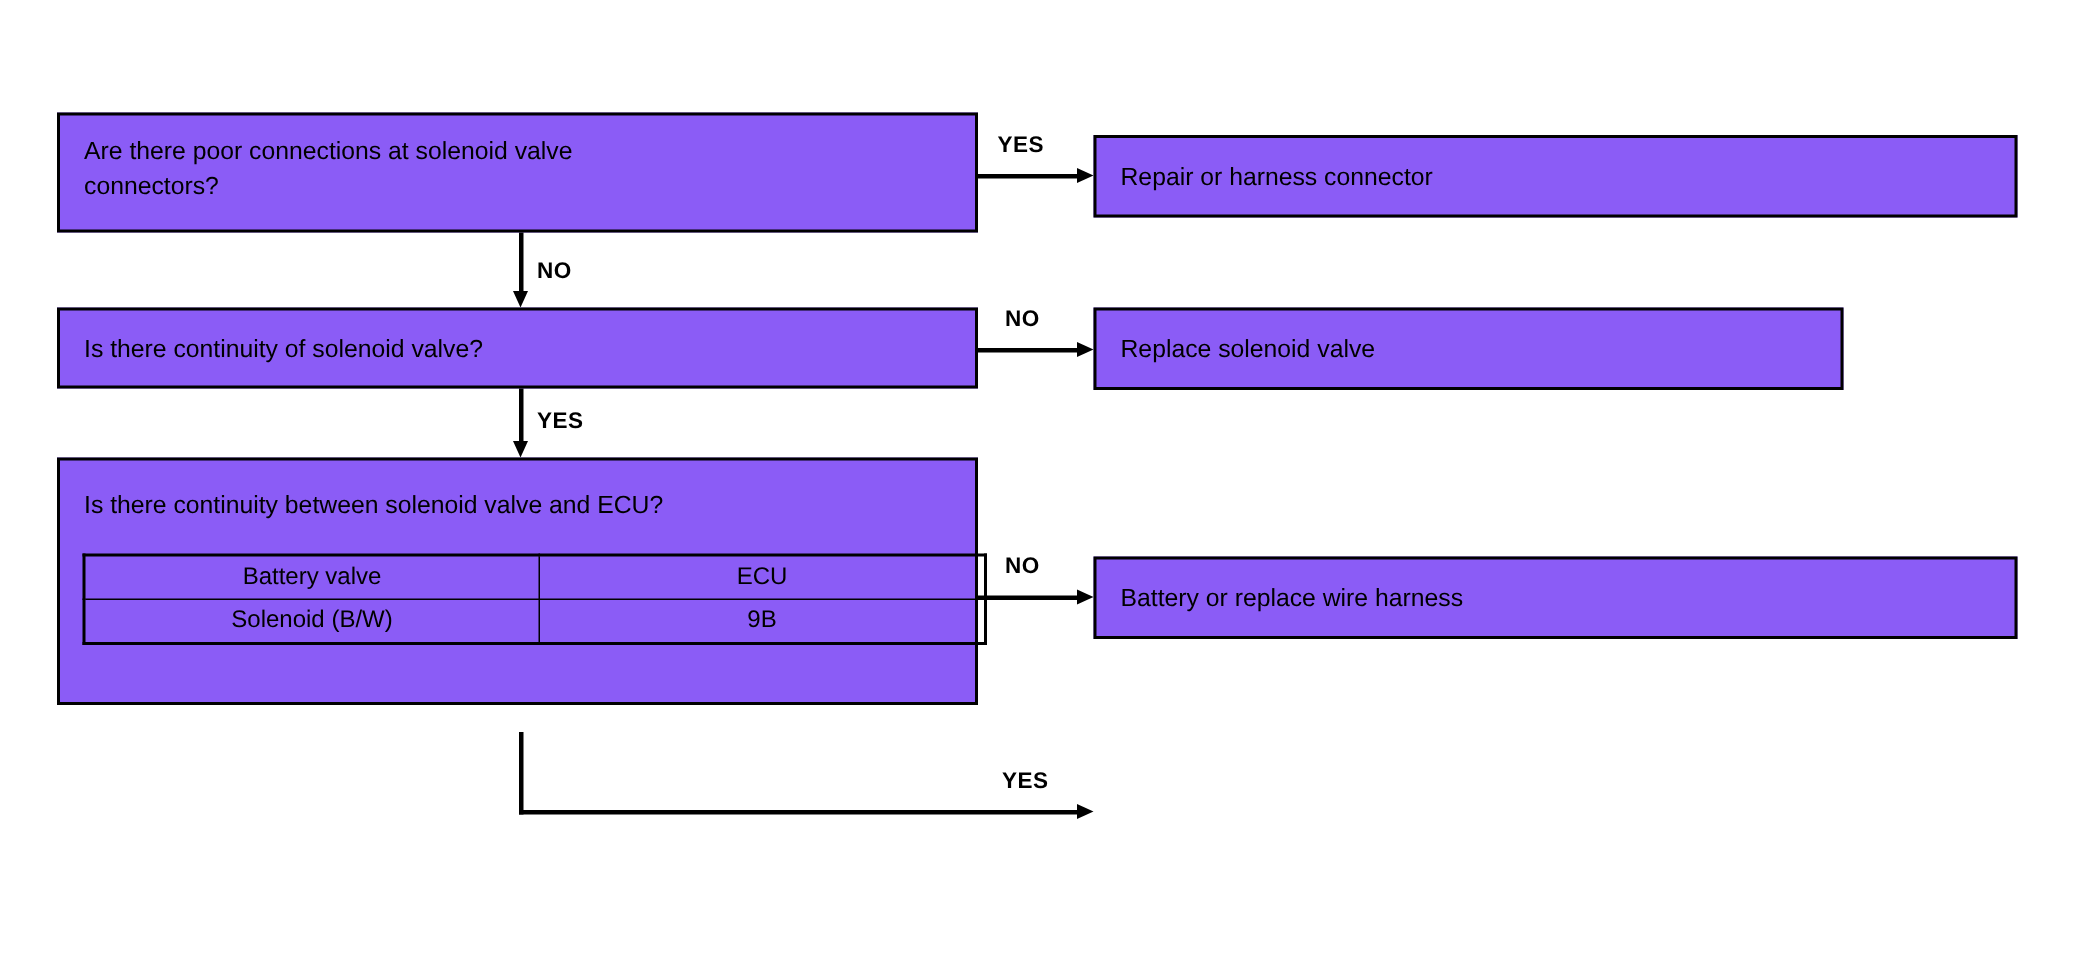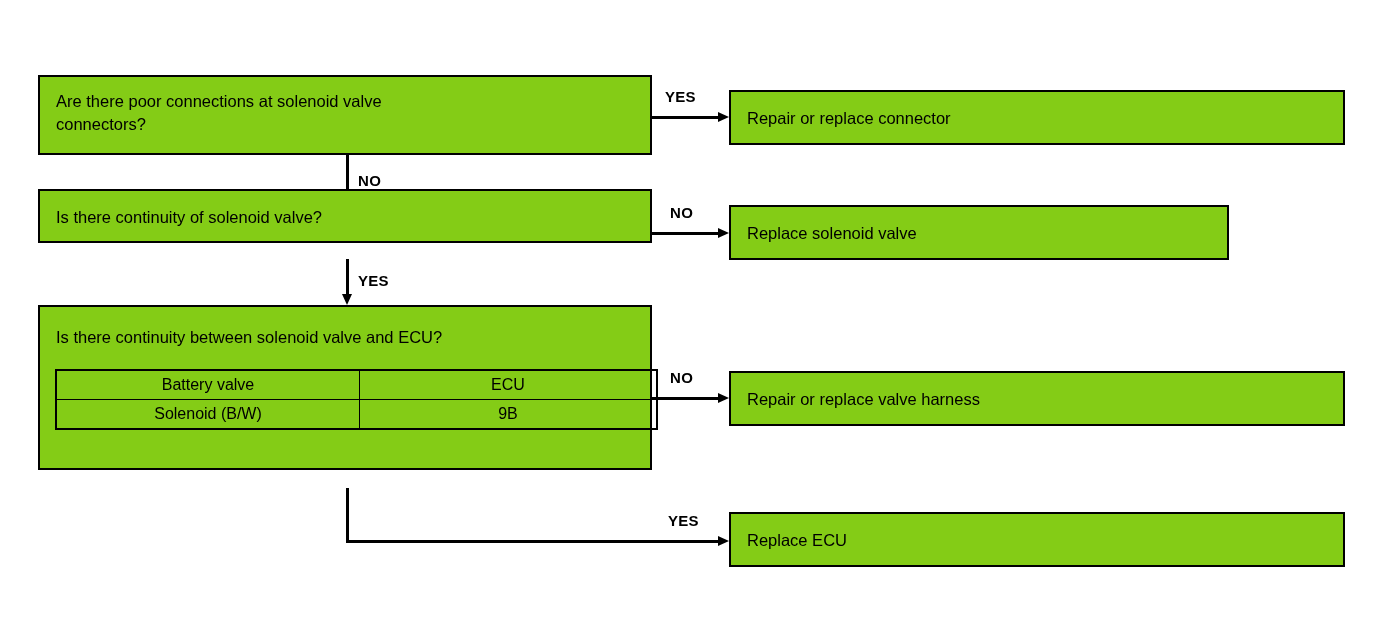--- a/index.html
+++ b/index.html
@@ -14,21 +14,21 @@
   #canvas {
     position: relative;
     width: 1383px;
     height: 643px;
     background: #ffffff;
     overflow: hidden;
   }
   .node {
     position: absolute;
     border: 2px solid #000000;
-    background: #84cc16;
+    background: #8b5cf6;
     box-sizing: border-box;
   }
   .node-text {
     position: absolute;
     font-size: 16.5px;
     line-height: 1.42;
     color: #000000;
     white-space: pre-line;
   }
   
@@ -101,32 +101,32 @@
 <body>
 
 <div id="canvas">
 
   <div class="node q-box" style="left:38px; top:75px; width:614px; height:80px;">
     <div class="node-text q-text">Are there poor connections at solenoid valve
 connectors?</div>
   </div>
 
   <div class="node" style="left:729px; top:90px; width:616px; height:55px;">
-    <div class="node-text a-text">Repair or replace connector</div>
+    <div class="node-text a-text">Repair or harness connector</div>
   </div>
 
   <div class="line-h" style="left:652px; top:116px; width:67px;"></div>
   <div class="arrow-right" style="left:718px; top:112px;"></div>
   <div class="edge-label" style="left:665px; top:88px;">YES</div>
 
   <div class="line-v" style="left:346px; top:155px; height:41px;"></div>
   <div class="arrow-down" style="left:342px; top:194px;"></div>
   <div class="edge-label" style="left:358px; top:172px;">NO</div>
 
-  <div class="node q-box" style="left:38px; top:189px; width:614px; height:54px;">
+  <div class="node q-box" style="left:38px; top:205px; width:614px; height:54px;">
     <div class="node-text q-text" style="top:15px;">Is there continuity of solenoid valve?</div>
   </div>
 
   <div class="node" style="left:729px; top:205px; width:500px; height:55px;">
     <div class="node-text a-text">Replace solenoid valve</div>
   </div>
 
   <div class="line-h" style="left:652px; top:232px; width:67px;"></div>
   <div class="arrow-right" style="left:718px; top:228px;"></div>
   <div class="edge-label" style="left:670px; top:204px;">NO</div>
@@ -146,29 +146,26 @@
         </tr>
         <tr>
           <td class="col-a">Solenoid (B/W)</td>
           <td class="col-b">9B</td>
         </tr>
       </tbody>
     </table>
   </div>
 
   <div class="node" style="left:729px; top:371px; width:616px; height:55px;">
-    <div class="node-text a-text">Repair or replace valve harness</div>
+    <div class="node-text a-text">Battery or replace wire harness</div>
   </div>
 
   <div class="line-h" style="left:652px; top:397px; width:67px;"></div>
   <div class="arrow-right" style="left:718px; top:393px;"></div>
   <div class="edge-label" style="left:670px; top:369px;">NO</div>
 
-  <div class="node" style="left:729px; top:512px; width:616px; height:55px;">
-    <div class="node-text a-text">Replace ECU</div>
-  </div>
 
   <div class="line-v" style="left:346px; top:488px; height:55px;"></div>
   <div class="line-h" style="left:346px; top:540px; width:373px;"></div>
   <div class="arrow-right" style="left:718px; top:536px;"></div>
   <div class="edge-label" style="left:668px; top:512px;">YES</div>
 
 </div>
 
 </body></html>

